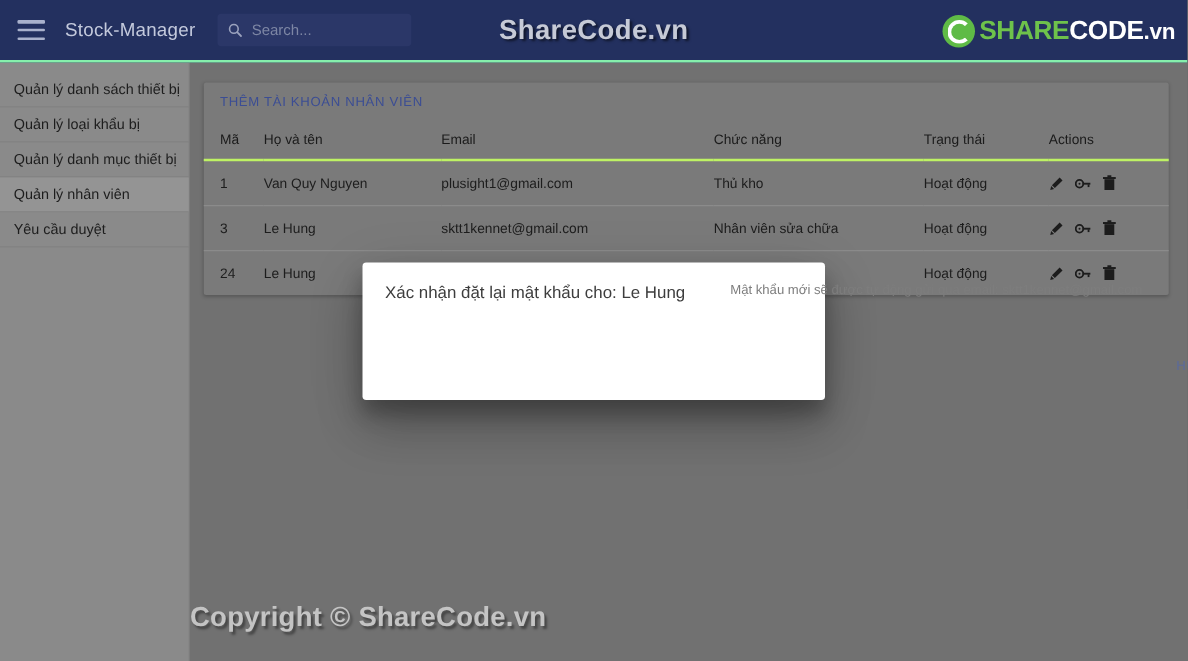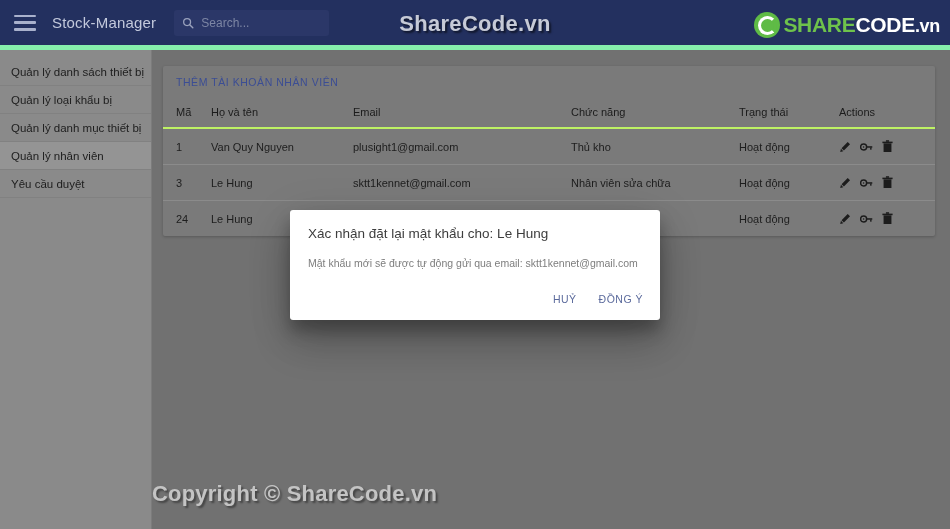--- a/index.html
+++ b/index.html
@@ -15,21 +15,21 @@
     background: #6e6e6e;
   }
 
   
   .topbar {
     position: absolute; top: 0; left: 0;
     width: 950px; height: 50px;
     background: #23305f;
     display: flex; align-items: center;
     z-index: 30;
-    border-bottom: 5px solid #86efac;
+    border-bottom: 2px solid #86efac;
   }
   .hamburger {
     width: 22px; height: 16px;
     margin-left: 14px; margin-right: 16px;
     display: flex; flex-direction: column; justify-content: space-between;
     cursor: pointer;
   }
   .hamburger span {
     display: block; height: 2.5px; width: 100%;
     background: #a9b1cc; border-radius: 1px;
@@ -184,21 +184,21 @@
 
   
   .dialog {
     position: absolute;
     left: 290px; top: 210px;
     width: 370px; height: 110px;
     background: #ffffff;
     box-shadow: 0 11px 15px rgba(0,0,0,.25), 0 9px 46px rgba(0,0,0,.14), 0 24px 38px rgba(0,0,0,.18);
     border-radius: 3px;
     z-index: 40;
-    display: flex; flex-direction: column;
+    display: flex; 
   }
   .dlg-title {
     font-size: 13.5px;
     color: #3d3d3d;
     padding: 16px 18px 0 18px;
     white-space: nowrap;
   }
   .dlg-body {
     font-size: 10.5px;
     color: #7d7d7d;

